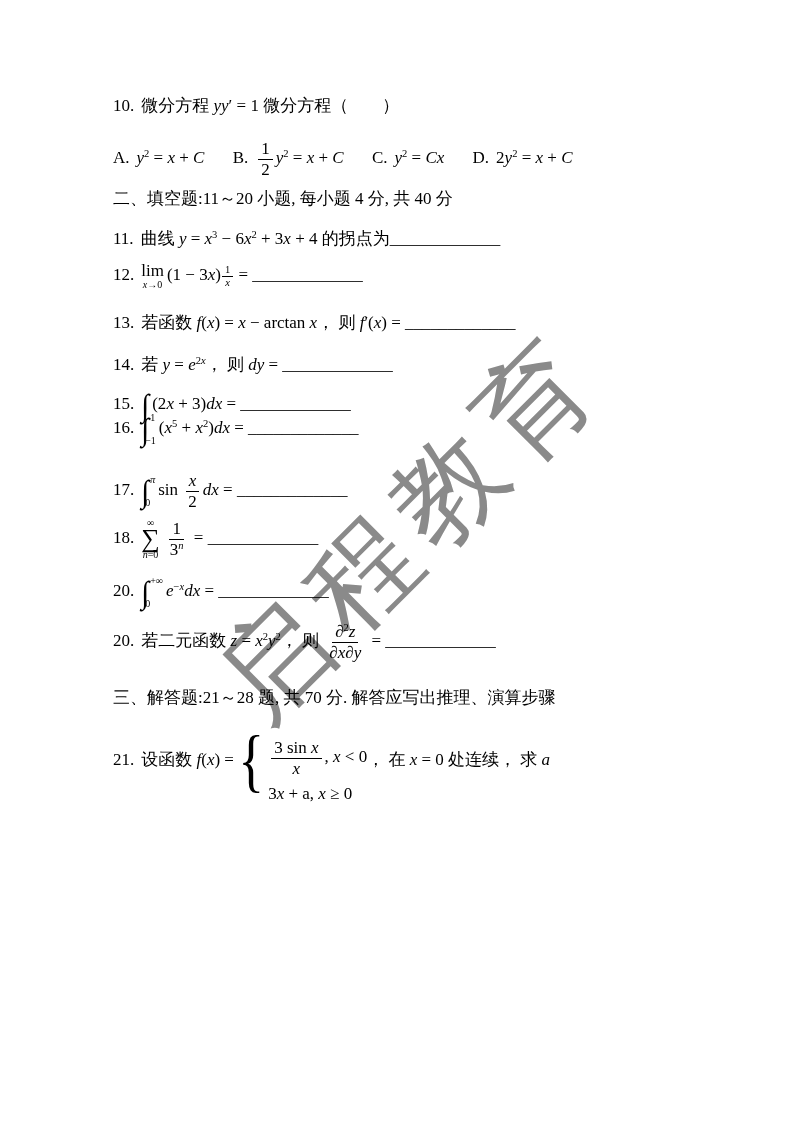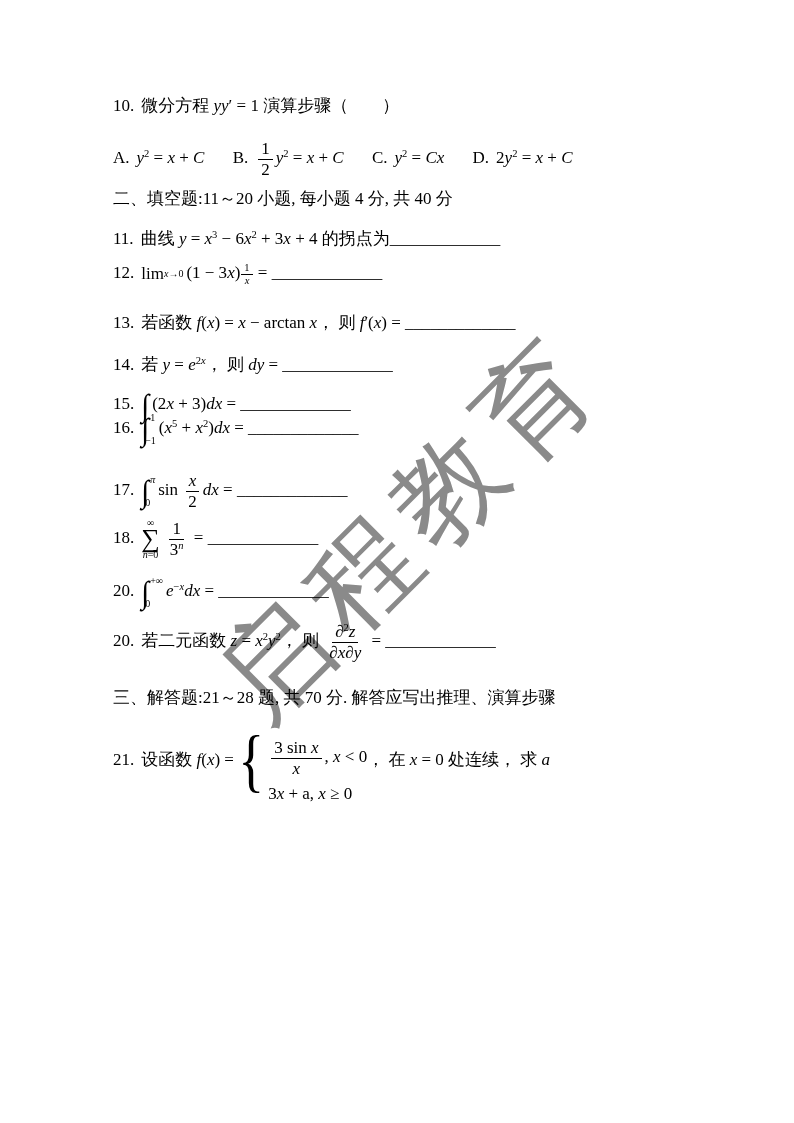--- a/index.html
+++ b/index.html
@@ -41,21 +41,21 @@
   .mi{font-style:italic;}
   .msup{font-size:0.62em;vertical-align:0.55em;}
   .msup .mfrac{vertical-align:0.1em;margin:0 1px;}
   .mfrac{
     display:inline-flex;flex-direction:column;align-items:center;
     vertical-align:middle;margin:0 3px;line-height:1.15;
   }
   .mnum{display:block;border-bottom:1px solid #000;padding:0 3px;text-align:center;}
   .mden{display:block;padding:0 3px;text-align:center;}
   .munder{
-    display:inline-flex;flex-direction:row;align-items:center;
+    display:inline-flex;flex-direction:column;align-items:center;
     vertical-align:middle;margin-right:3px;line-height:1;
   }
   .mumain{display:block;line-height:1.05;}
   .mub{display:block;font-size:10px;line-height:1;}
   .mbigop{
     display:inline-flex;flex-direction:column;align-items:center;
     vertical-align:middle;margin-right:4px;line-height:1;
   }
   .mtop,.mbot{display:block;font-size:10px;line-height:1;}
   .mop{display:block;font-size:26px;line-height:0.85;}
@@ -76,21 +76,21 @@
   .crow{display:block;white-space:nowrap;}
 </style>
 </head>
 <body>
 
 <div class="page">
 
   <div class="watermark" style="color: rgb(138, 138, 138);">启程教育</div>
 
   <div class="line" style="top:95px">
-    <span class="qnum">10.</span><span><span class="mt">微分方程 </span><span class="mi">yy</span><span class="mt">′ = 1</span><span class="mt"> 演算步骤（　　）</span></span>
+    <span class="qnum">10.</span><span><span class="mt">微分方程 </span><span class="mi">yy</span><span class="mt">′ = 1</span><span class="mt"> 微分方程（　　）</span></span>
   </div>
 
   <div class="line" style="top:139px">
     <span class="opt"><span class="olabel">A.</span><span><span class="mi">y</span><span class="msup"><span class="mt">2</span></span><span class="mt"> = </span><span class="mi">x</span><span class="mt"> + </span><span class="mi">C</span></span></span>
     <span class="opt"><span class="olabel">B.</span><span><span class="mfrac">
             <span class="mnum"><span class="mt">1</span></span>
             <span class="mden"><span class="mt">2</span></span>
           </span><span class="mi">y</span><span class="msup"><span class="mt">2</span></span><span class="mt"> = </span><span class="mi">x</span><span class="mt"> + </span><span class="mi">C</span></span></span>
     <span class="opt"><span class="olabel">C.</span><span><span class="mi">y</span><span class="msup"><span class="mt">2</span></span><span class="mt"> = </span><span class="mi">Cx</span></span></span>
     <span class="opt"><span class="olabel">D.</span><span><span class="mt">2</span><span class="mi">y</span><span class="msup"><span class="mt">2</span></span><span class="mt"> = </span><span class="mi">x</span><span class="mt"> + </span><span class="mi">C</span></span></span>

